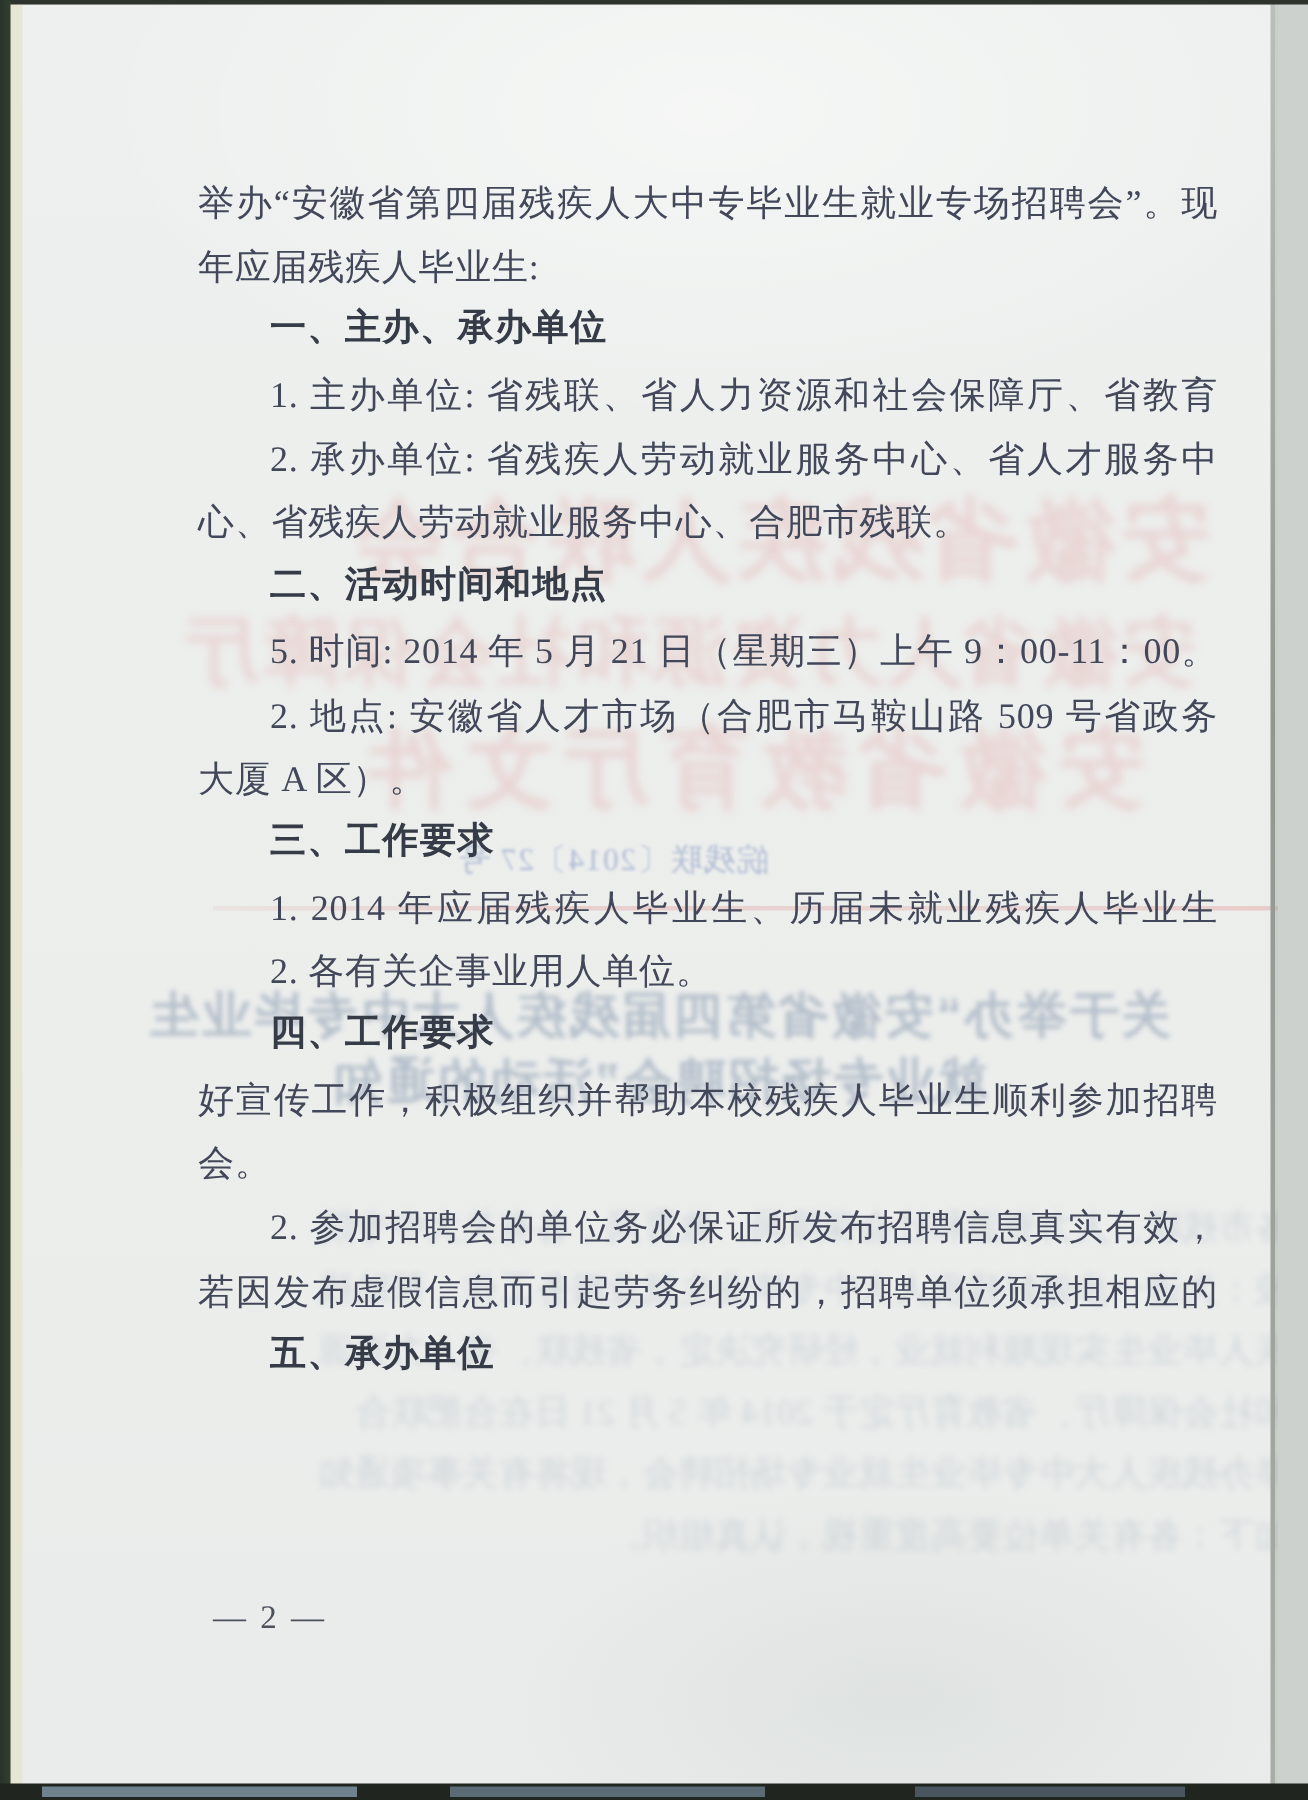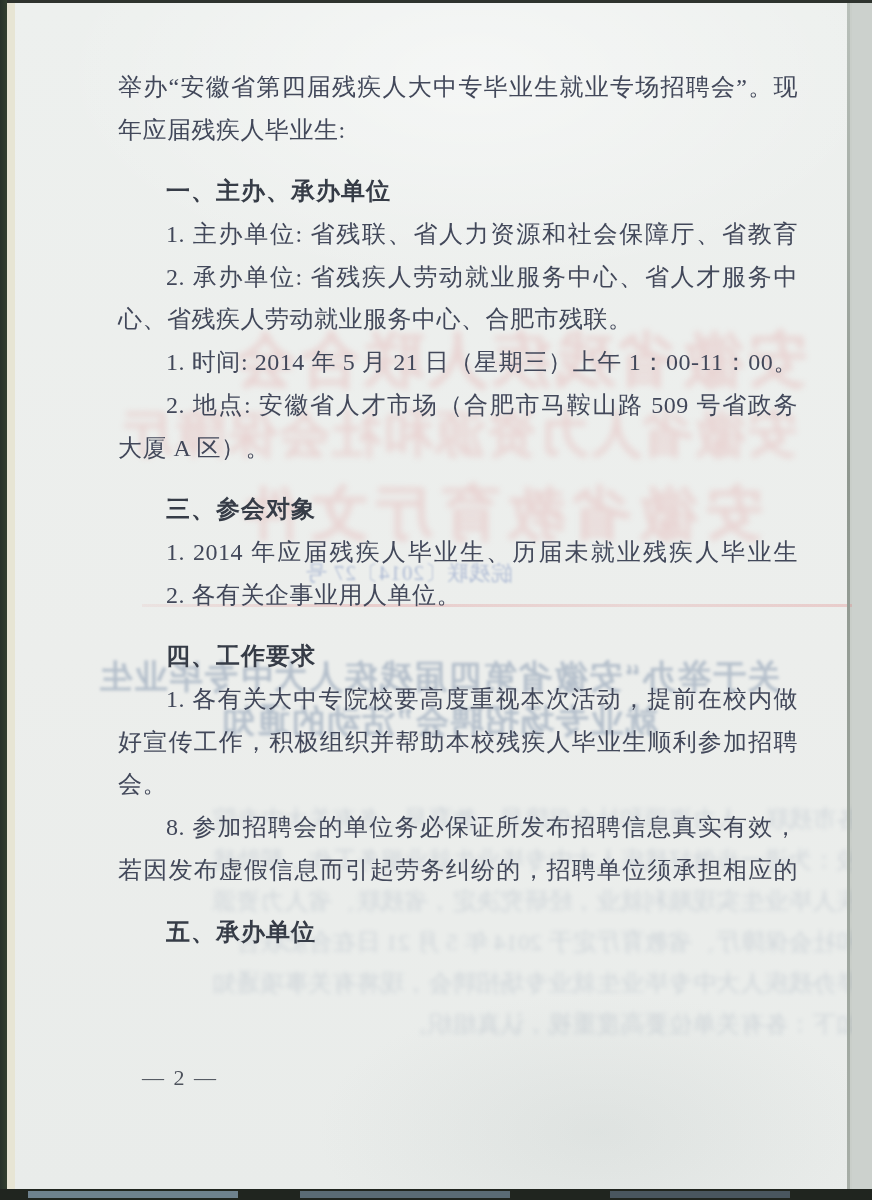--- a/index.html
+++ b/index.html
@@ -24,32 +24,32 @@
     position:absolute;left:14px;top:3px;width:834px;height:1189px;
     background:
       radial-gradient(ellipse 600px 300px at 55% 6%, rgba(255,255,255,.45), rgba(255,255,255,0) 70%),
       radial-gradient(ellipse 400px 200px at 70% 95%, rgba(190,198,196,.25), rgba(190,198,196,0) 70%),
       linear-gradient(180deg,#edf0ee 0%,#eceeec 55%,#e9ecea 100%);
     z-index:1;
   }
 
   
   .doc{
-    position:absolute;left:104px;top:0;width:680px;padding-top:63px;z-index:3;
+    position:absolute;left:118px;top:0;width:680px;padding-top:112px;z-index:3;
   }
   .line{
     font-size:24px;line-height:42.7px;color:#42485a;
     letter-spacing:.5px;white-space:nowrap;
     text-align:justify;
   }
   .ind{text-indent:2em;}
   .fill{text-align-last:justify;white-space:normal;height:42.7px;overflow:hidden;}
   .head{
-    font-family:Liberation Sans, sans-serif;
-    font-weight:700;color:#363c47;letter-spacing:1px;margin-top:19px;
+    font-family:Liberation Mono, monospace;
+    font-weight:700;color:#363c47;letter-spacing:1px;
   }
   .page-number{
     position:absolute;left:128px;top:1062px;z-index:3;
     font-size:22px;color:#4d525c;letter-spacing:2px;
   }
 
   
   .ghost{position:absolute;transform:scaleX(-1);pointer-events:none;z-index:2;}
   .ghost-red-header{left:10px;top:322px;width:830px;text-align:center;
     color:#e09a9a;filter:blur(3px);opacity:.30;
@@ -98,31 +98,31 @@
     <div class="g">如下：各有关单位要高度重视，认真组织。</div>
   </div>
 
   <div class="doc">
     <div class="line fill">举办“安徽省第四届残疾人大中专毕业生就业专场招聘会”。现</div>
     <div class="line">年应届残疾人毕业生:</div>
     <div class="line head ind">一、主办、承办单位</div>
     <div class="line ind fill">1. 主办单位: 省残联、省人力资源和社会保障厅、省教育厅。</div>
     <div class="line ind fill">2. 承办单位: 省残疾人劳动就业服务中心、省人才服务中</div>
     <div class="line">心、省残疾人劳动就业服务中心、合肥市残联。</div>
-    <div class="line ind fill">1. 时间: 2014 年 5 月 21 日（星期三）上午 1：00-11：00。</div>
+    <div class="line head ind">二、活动时间和地点</div>
+    <div class="line ind fill">5. 时间: 2014 年 5 月 21 日（星期三）上午 9：00-11：00。</div>
     <div class="line ind fill">2. 地点: 安徽省人才市场（合肥市马鞍山路 509 号省政务</div>
     <div class="line">大厦 A 区）。</div>
-    <div class="line head ind">三、参会对象</div>
+    <div class="line head ind">三、工作要求</div>
     <div class="line ind fill">1. 2014 年应届残疾人毕业生、历届未就业残疾人毕业生等。</div>
     <div class="line ind">2. 各有关企事业用人单位。</div>
     <div class="line head ind">四、工作要求</div>
-    <div class="line ind fill">1. 各有关大中专院校要高度重视本次活动，提前在校内做</div>
     <div class="line fill">好宣传工作，积极组织并帮助本校残疾人毕业生顺利参加招聘</div>
     <div class="line">会。</div>
-    <div class="line ind fill">8. 参加招聘会的单位务必保证所发布招聘信息真实有效，</div>
+    <div class="line ind fill">2. 参加招聘会的单位务必保证所发布招聘信息真实有效，</div>
     <div class="line fill">若因发布虚假信息而引起劳务纠纷的，招聘单位须承担相应的法</div>
     <div class="line head ind">五、承办单位</div>
   </div>
 
   <div class="page-number">— 2 —</div>
 </div>
 
 <div class="edge-cream"></div>
 <div class="bed-left"></div>
 <div class="bed-bottom">

